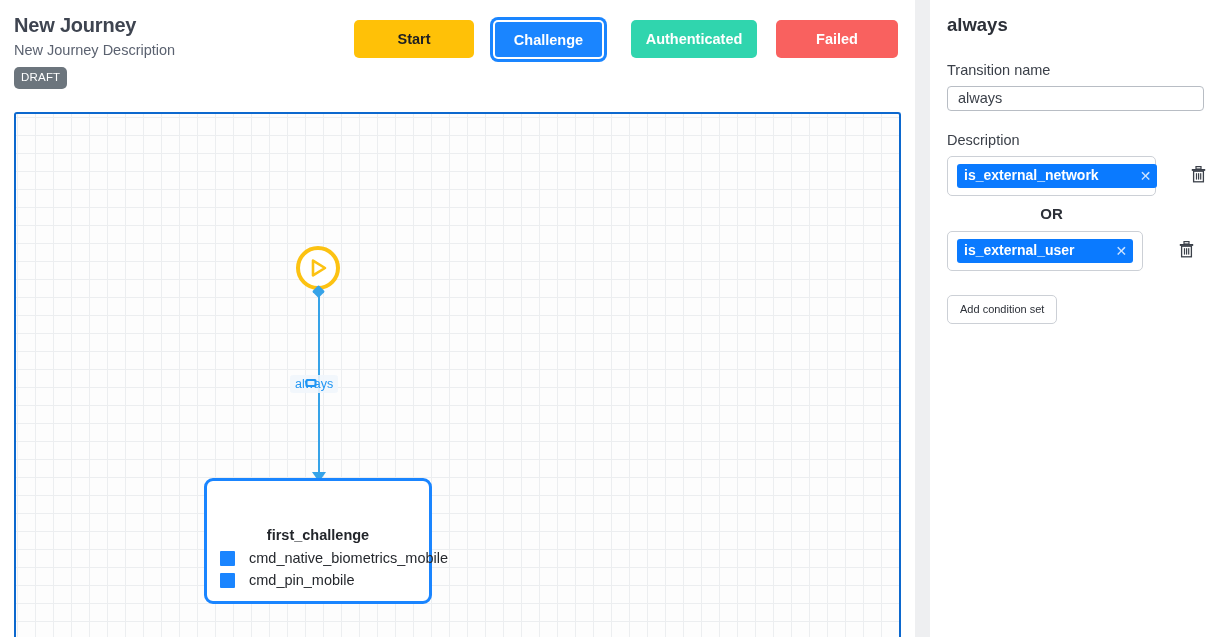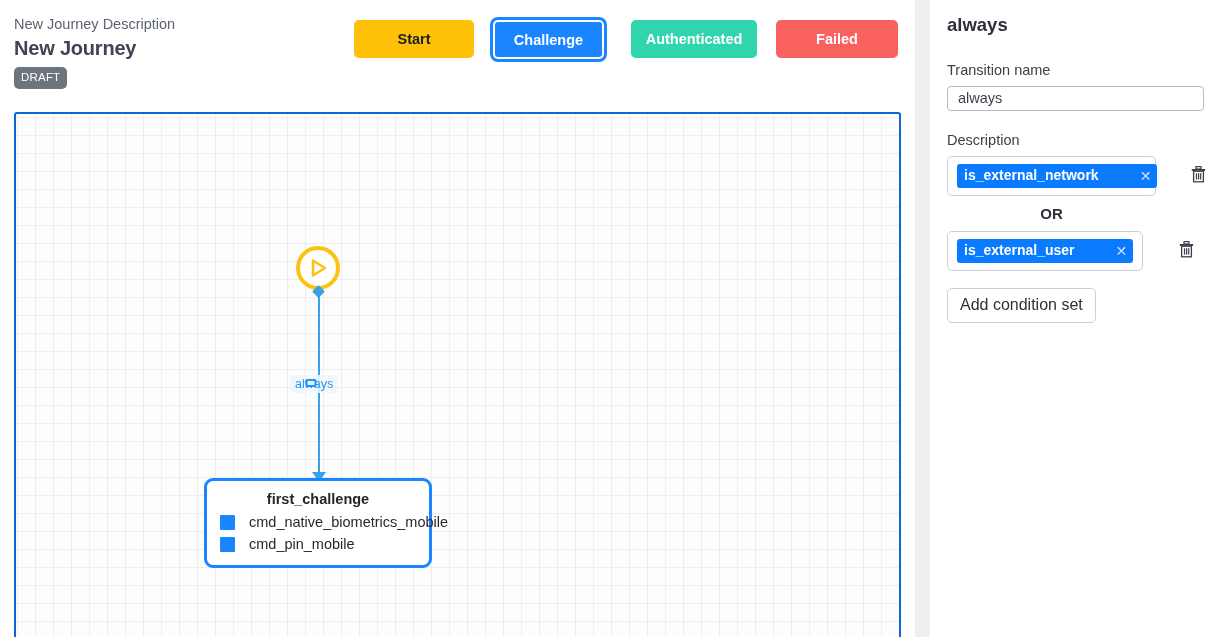--- a/index.html
+++ b/index.html
@@ -118,21 +118,21 @@
   
   #challenge-node {
     position: absolute; left: 188px; top: 364px;
     width: 228px; min-height: 68px;
     background: #ffffff; border: 3px solid #1a85ff;
     border-radius: 9px; padding: 9px 0 10px 0;
     cursor: pointer;
   }
   #challenge-node-title {
     text-align: center; font-size: 14.5px; font-weight: bold;
-    color: #23262b; line-height: 18px; margin-bottom: 3px;
+    color: #23262b; line-height: 18px; margin-bottom: 3px; margin-top: 36px;
   }
   .node-item {
     display: flex; align-items: center;
     padding: 1px 0 1px 13px; line-height: 20px; gap: 6px;
   }
   .node-item-swatch {
     width: 15px; height: 15px; background: #1a85ff;
     border-radius: 1px; margin-right: 8px; flex: 0 0 auto;
   }
   .node-item-label { font-size: 14.5px; color: #25282d; }
@@ -191,41 +191,41 @@
     margin-left: 35px; width: 18px; height: 18px;
     background: none; border: none; padding: 0; cursor: pointer;
     display: flex; align-items: center; justify-content: center;
   }
   #or-divider {
     text-align: center; font-size: 15px; font-weight: bold;
     color: #2c3038; line-height: 20px;
     margin: 8px 0 7px 0; width: 209px;
   }
   #add-condition-set {
-    margin-top: 17px;
+    margin-top: 24px;
     background: #ffffff; border: 1px solid #ccd0d6; border-radius: 5px;
-    font-size: 16px; font-family: "Liberation Sans", sans-serif;
+    font-size: 11px; font-family: "Liberation Sans", sans-serif;
     color: #2c3038; padding: 7px 12px 8px 12px; cursor: pointer;
   }
   #custom-condition-note {
     margin-top: 30px; width: 240px;
     font-size: 14.5px; line-height: 21px; color: #3b4049;
   }
   #custom-condition-link { color: #2f8ae0; text-decoration: none; cursor: pointer; }
 </style>
 </head>
 <body>
 
 <div id="root">
 
   <div id="main-area">
 
     <div id="journey-header">
+      <div id="journey-title">New Journey</div>
       <div id="journey-desc">New Journey Description</div>
-      <div id="journey-title">New Journey</div>
       <span id="journey-status">DRAFT</span>
     </div>
 
     <div id="state-buttons">
       <button class="state-btn btn-start">Start</button>
       <button class="state-btn btn-challenge">Challenge</button>
       <button class="state-btn btn-authenticated">Authenticated</button>
       <button class="state-btn btn-failed">Failed</button>
     </div>
 

